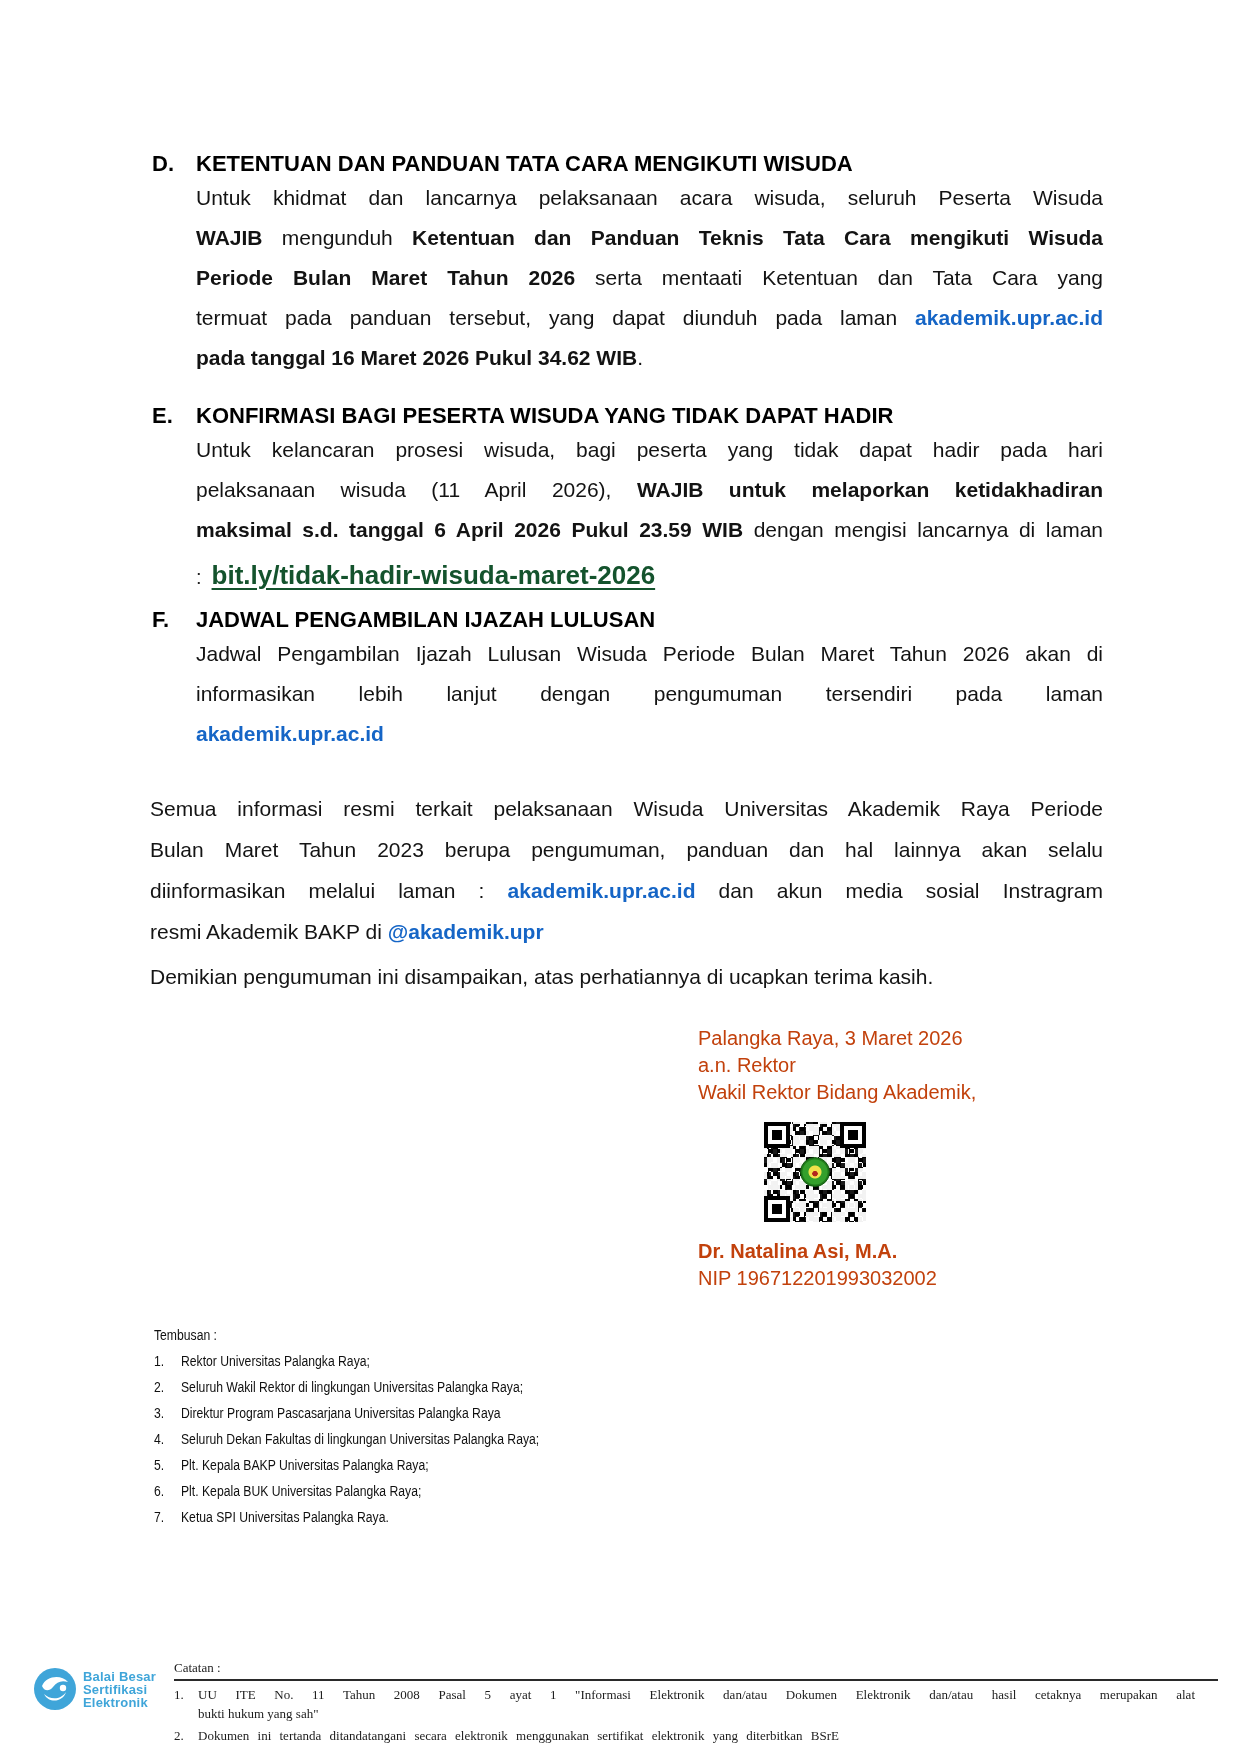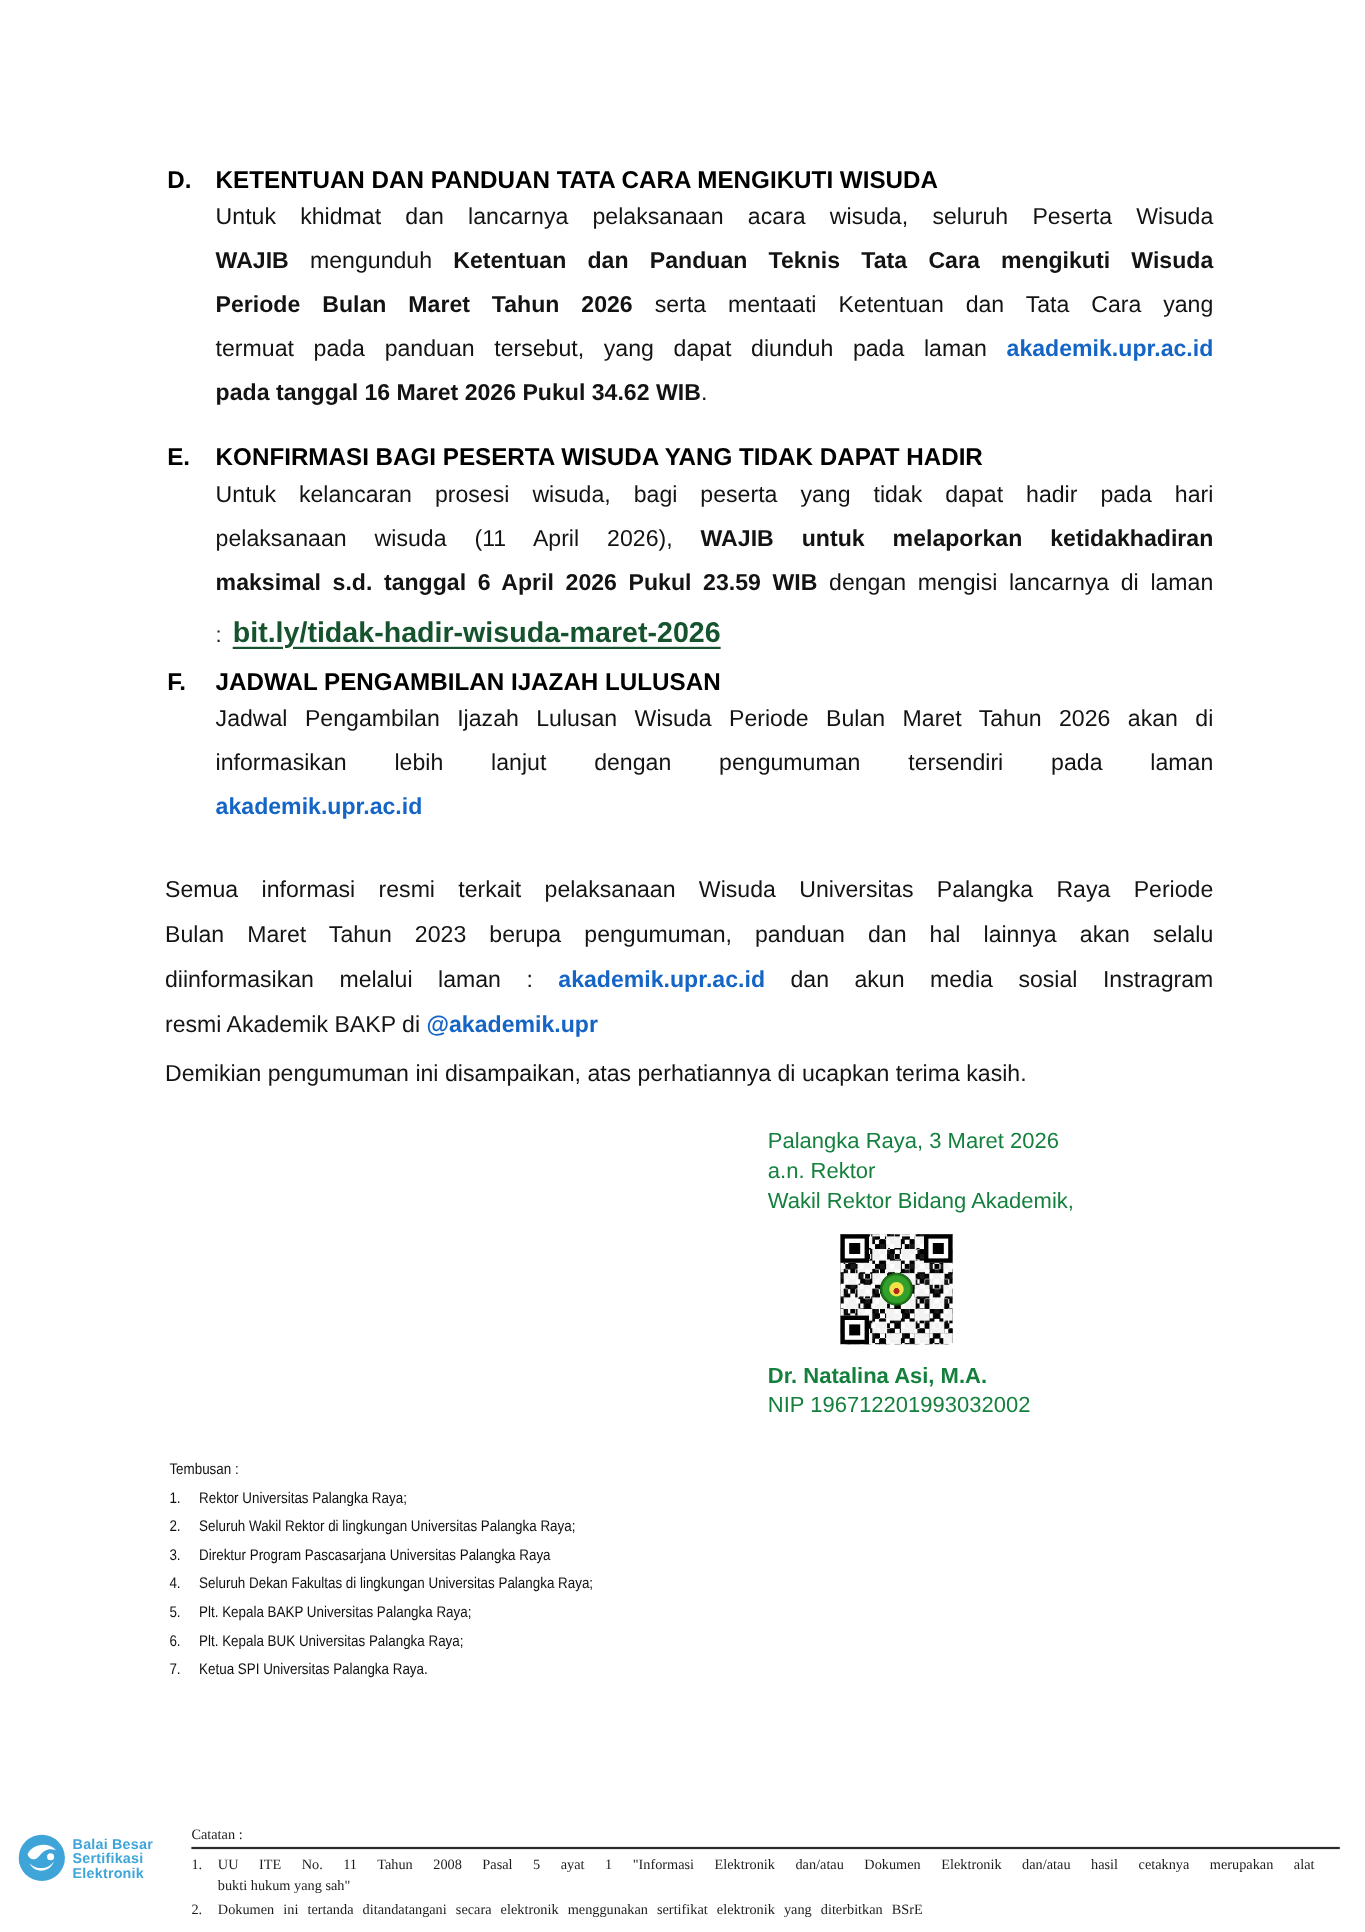--- a/index.html
+++ b/index.html
@@ -24,21 +24,21 @@
   .sec-e { margin-top:24px; }
   .sec-f { margin-top:8px; }
 
   
   .close-p { margin-left:150px; width:953px; font-size:21px; }
   .close-p .ln { line-height:41px; }
   .p-semua { margin-top:34px; }
   .p-demikian { margin-top:4px; }
 
   
-  .sig { margin-left:698px; margin-top:28px; font-size:20px; line-height:27px; color:#15803d; }
+  .sig { margin-left:698px; margin-top:28px; font-size:20px; line-height:27px; color:#c2410c; }
   .qr { position:relative; margin-left:62px; margin-top:12px; width:110px; height:108px; background:#fff; padding:4px; }
   .qr-pat { position:absolute; left:4px; top:4px; right:4px; bottom:4px;
     background:
       repeating-conic-gradient(rgba(255,255,255,0.95) 0% 25%, rgba(255,255,255,0) 0% 50%) 3px 2px / 26px 22px,
       repeating-conic-gradient(rgba(0,0,0,0.9) 0% 25%, rgba(255,255,255,0) 0% 50%) 0px 5px / 14px 18px,
       repeating-conic-gradient(#000 0% 25%, #fff 0% 50%) 0px 0px / 9px 9px;
   }
   .finder { position:absolute; width:26px; height:26px; border:4px solid #000; background:#fff; }
   .finder i { position:absolute; left:4px; top:4px; width:10px; height:10px; background:#000; display:block; }
   .f-tl { left:4px; top:4px; } .f-tr { right:4px; top:4px; } .f-bl { left:4px; bottom:4px; }
@@ -51,21 +51,21 @@
   .signer .nm { font-weight:bold; }
 
   
   .temb { margin-left:154px; margin-top:30px; font-size:14px; line-height:26px; color:#101010; }
   .cond { display:inline-block; transform:scaleX(0.87); transform-origin:0 50%; white-space:nowrap; }
   .temb-row { display:flex; }
   .temb-row .n { width:27px; flex:0 0 27px; }
 
   
   .footer { position:absolute; left:0; top:1660px; width:1241px; }
-  .bsre { position:absolute; left:15px; top:6px; display:flex; align-items:center; }
+  .bsre { position:absolute; left:32px; top:6px; display:flex; align-items:center; }
   .bsre-text { margin-left:5px; color:#3fa5d9; font-weight:bold; font-size:13px; line-height:13px; letter-spacing:0.2px; }
   .catatan { position:absolute; left:174px; top:0; width:1044px; font-family:"Liberation Serif","DejaVu Serif",serif; font-size:13px; color:#1c1c1c; }
   .catatan-rule { border-top:2px solid #2a2a2a; margin-top:3px; margin-bottom:4px; }
   .note { display:flex; line-height:19px; }
   .note .n { width:24px; flex:0 0 24px; padding-left:0; }
   .note-body { width:997px; }
   .note-jl { text-align:justify; text-align-last:justify; }
   .wide { word-spacing:5px; }
   .note + .note { margin-top:3px; }
 </style>
@@ -109,21 +109,21 @@
       <span>JADWAL PENGAMBILAN IJAZAH LULUSAN</span>
     </div>
     <div class="sec-body mt-d">
       <div class="ln jl"><span>Jadwal Pengambilan Ijazah Lulusan Wisuda Periode Bulan Maret Tahun 2026 akan di</span></div>
       <div class="ln jl"><span>informasikan lebih lanjut dengan pengumuman tersendiri pada laman</span></div>
       <div class="ln"><a class="link" href="#">akademik.upr.ac.id</a></div>
     </div>
   </div>
 
   <div class="close-p p-semua">
-    <div class="ln jl"><span>Semua informasi resmi terkait pelaksanaan Wisuda Universitas Palangka Raya Periode</span></div>
+    <div class="ln jl"><span>Semua informasi resmi terkait pelaksanaan Wisuda Universitas Akademik Raya Periode</span></div>
     <div class="ln jl"><span>Bulan Maret Tahun 2023 berupa pengumuman, panduan dan hal lainnya akan selalu</span></div>
     <div class="ln jl"><span>diinformasikan melalui laman : </span><a class="link" href="#">akademik.upr.ac.id</a><span> dan akun media sosial Instragram</span></div>
     <div class="ln"><span>resmi Akademik BAKP di </span><a class="link" href="#">@akademik.upr</a></div>
   </div>
   <div class="close-p p-demikian">
     <div class="ln"><span>Demikian pengumuman ini disampaikan, atas perhatiannya di ucapkan terima kasih.</span></div>
   </div>
 
   <div class="sig">
     <div>Palangka Raya, 3 Maret 2026</div>

